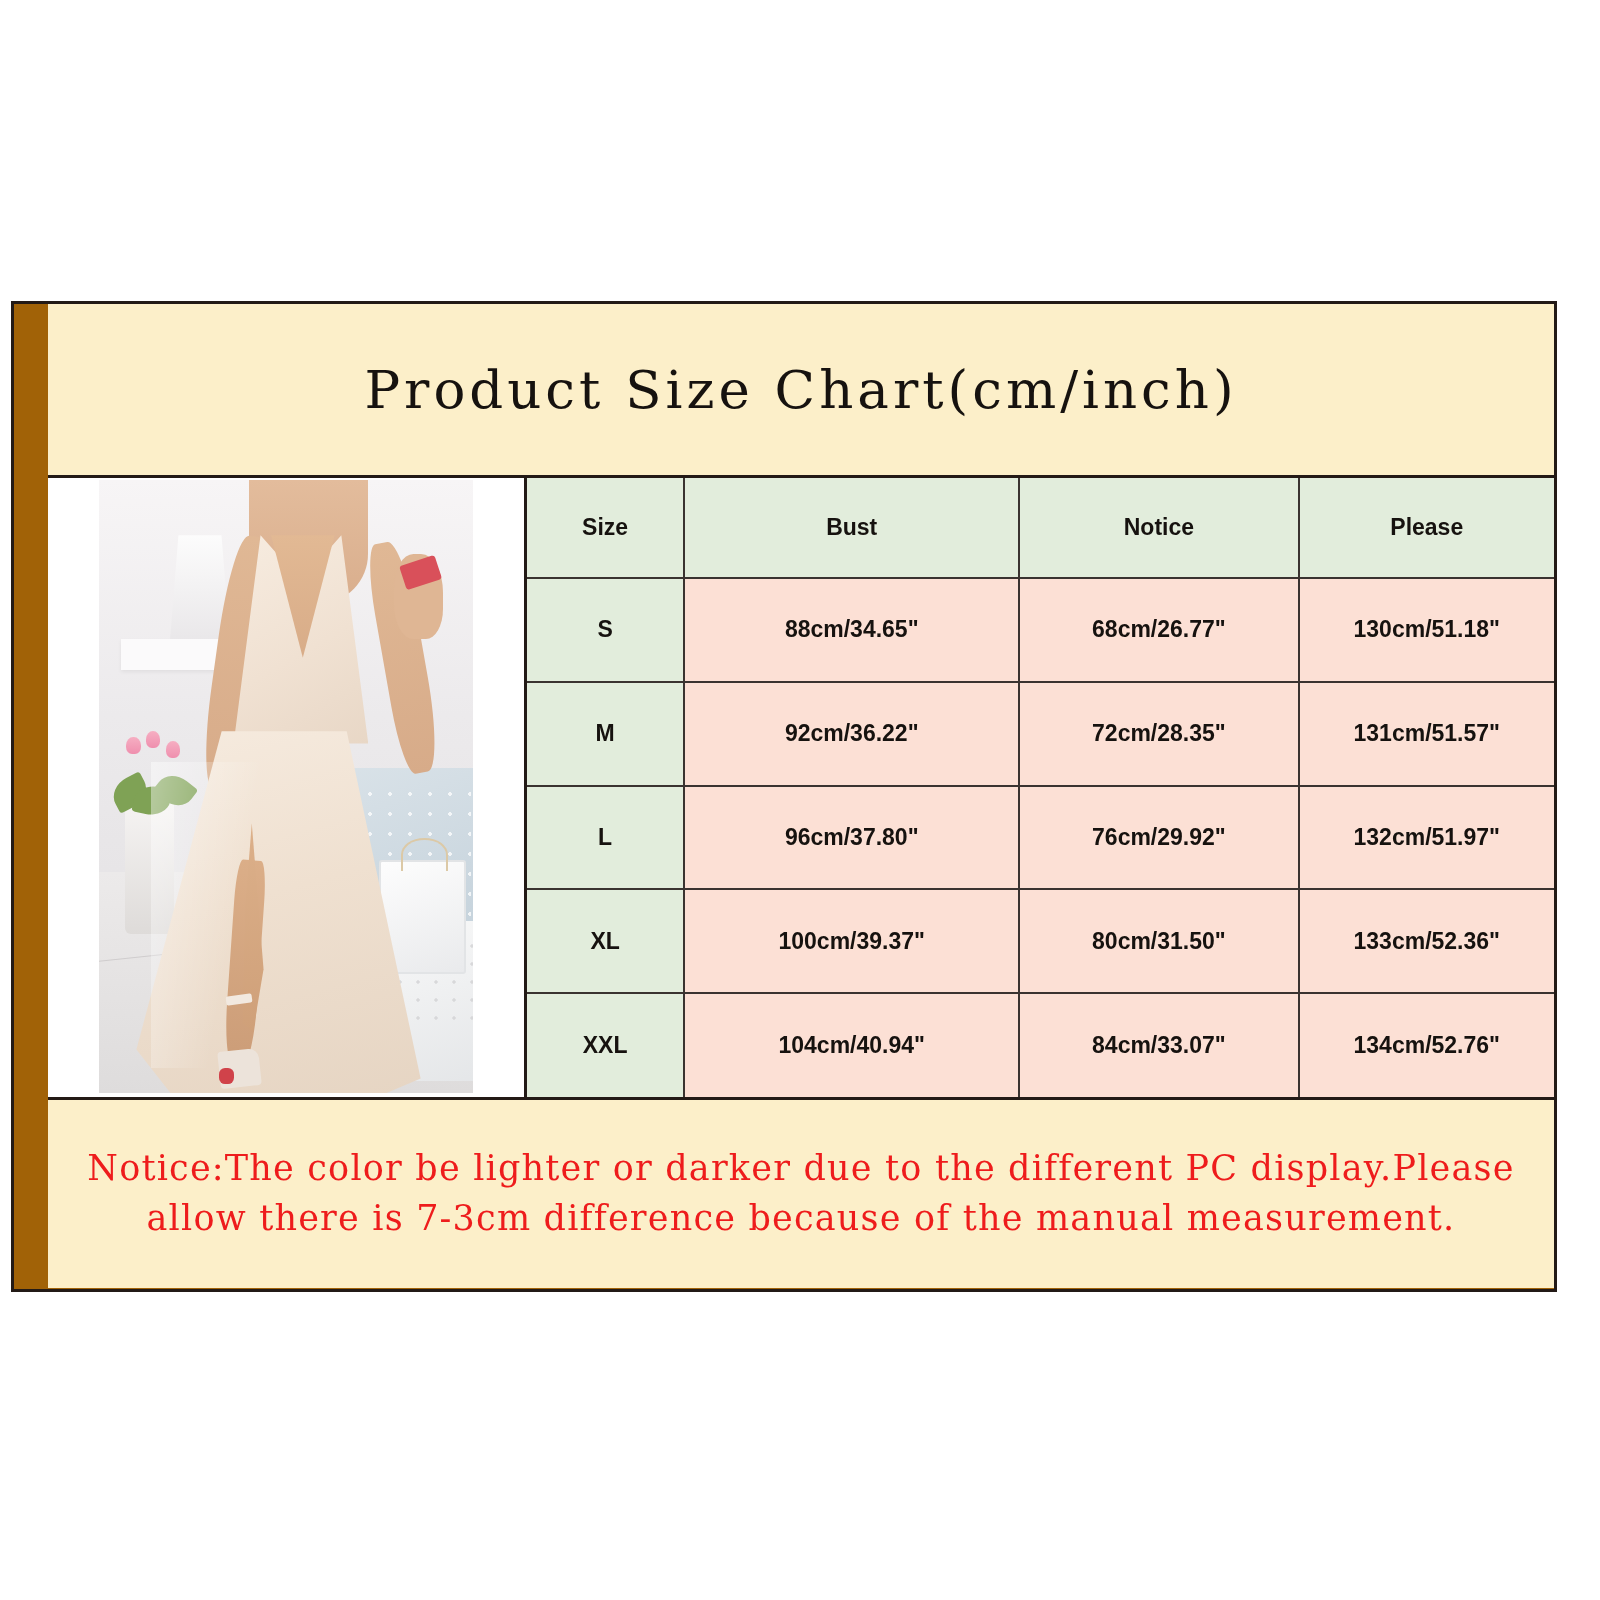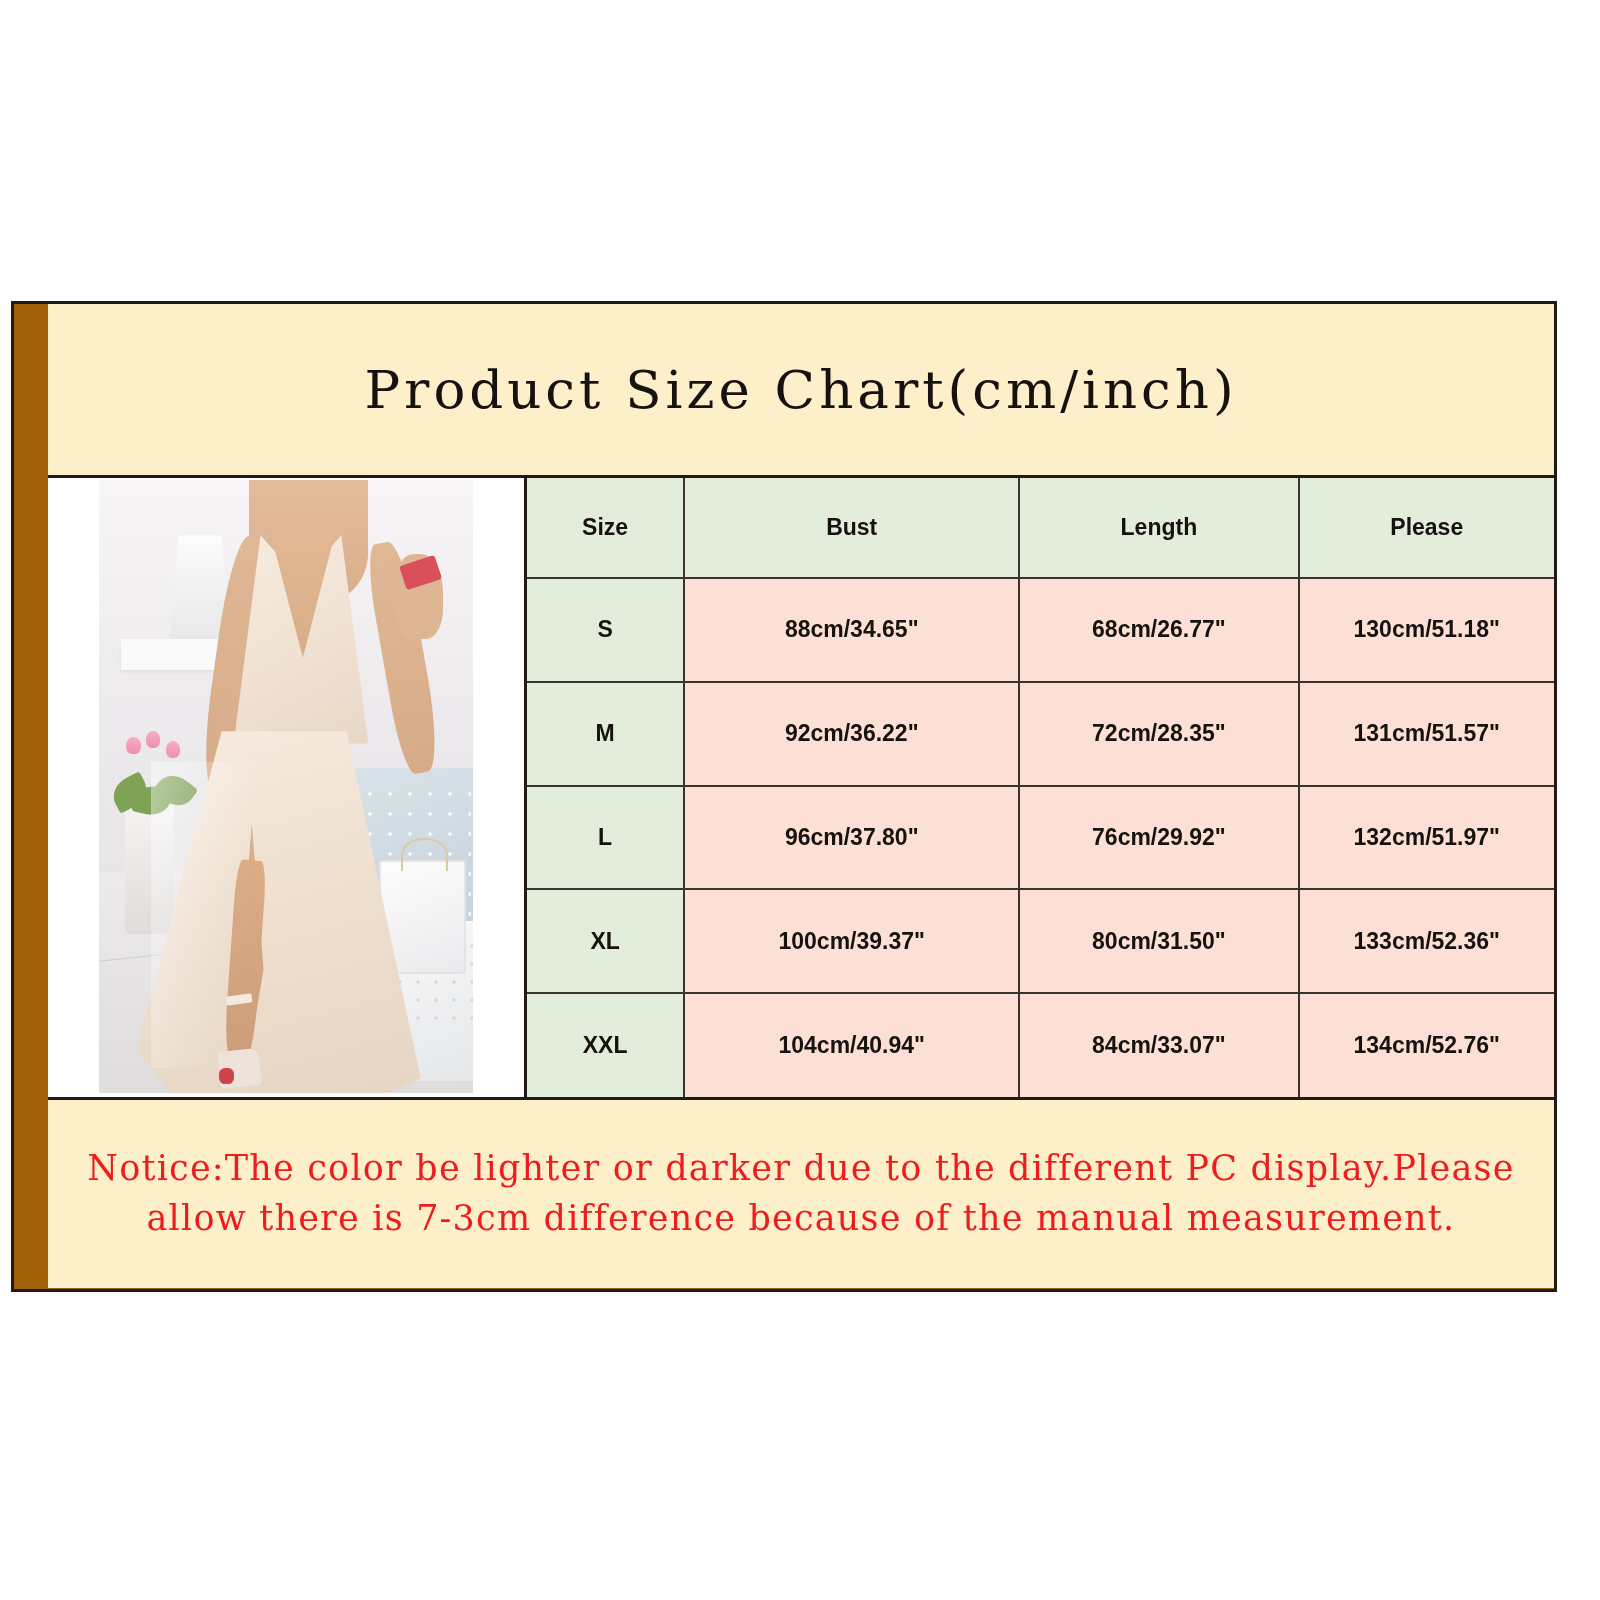--- a/index.html
+++ b/index.html
@@ -324,21 +324,21 @@
         <colgroup>
           <col class="c-size">
             <col class="c-bust">
             <col class="c-waist">
             <col class="c-length">
         </colgroup>
         <thead>
           <tr class="head-row">
             <th class="size-head">Size</th>
             <th>Bust</th>
-            <th>Length</th>
+            <th>Notice</th>
             <th>Please</th>
           </tr>
         </thead>
         <tbody>
           <tr class="data-row">
             <td class="size-cell">S</td>
             <td class="data-cell">88cm/34.65"</td>
             <td class="data-cell">68cm/26.77"</td>
             <td class="data-cell">130cm/51.18"</td>
           </tr>

